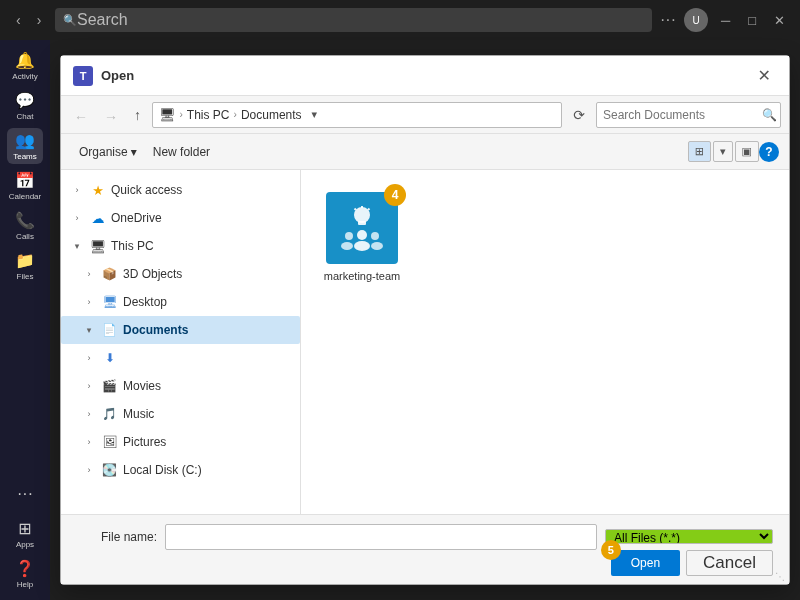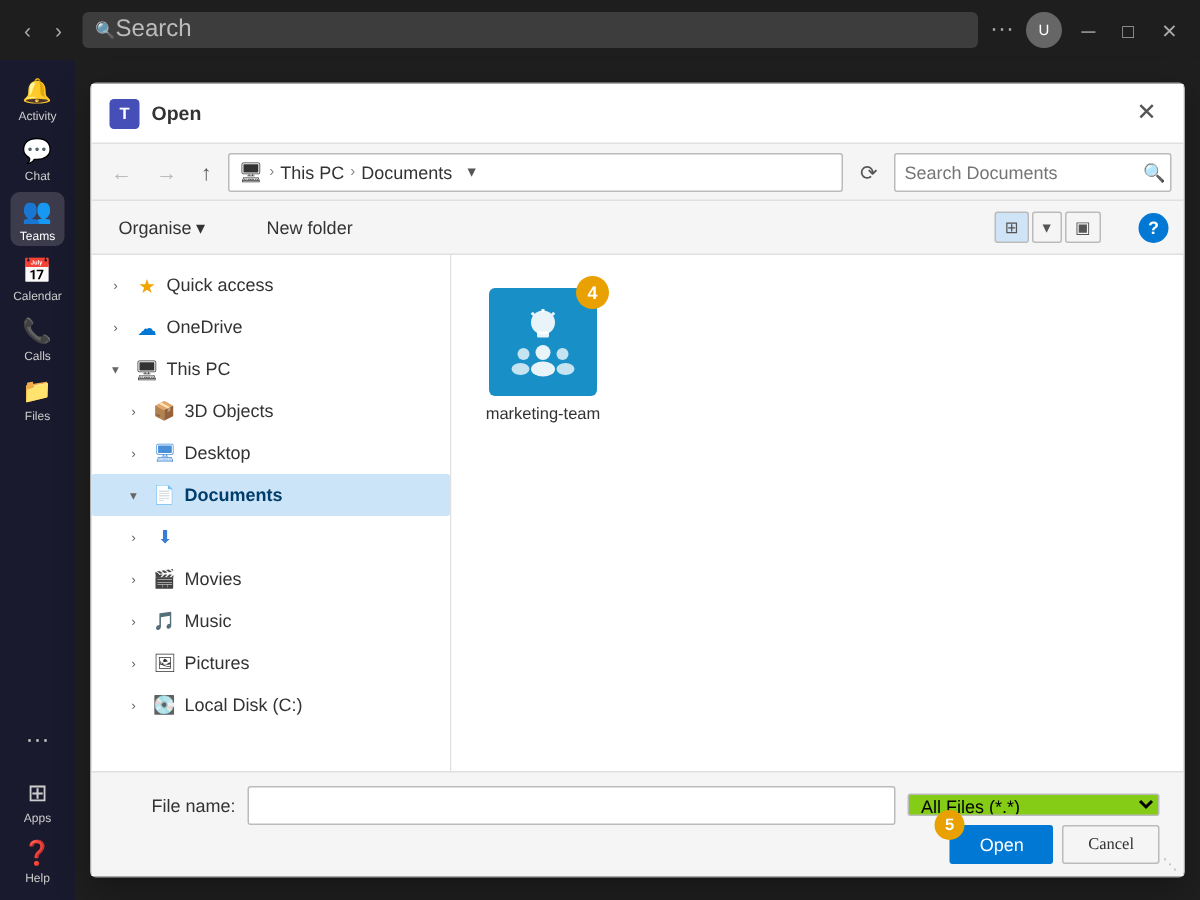--- a/index.html
+++ b/index.html
@@ -266,21 +266,21 @@
     }
 
     
     .toolbar {
       height: 36px;
       background: #f5f5f5;
       border-bottom: 1px solid #e0e0e0;
       display: flex;
       align-items: center;
       padding: 0 10px;
-      gap: 25px;
+      gap: 0;
     }
     .toolbar-btn {
       background: none;
       border: none;
       cursor: pointer;
       font-size: 12px;
       color: #333;
       padding: 4px 8px;
       border-radius: 2px;
       display: flex;
@@ -487,22 +487,21 @@
       justify-content: center;
     }
     .btn-cancel {
       height: 26px;
       background: #f5f5f5;
       color: #333;
       border: 1px solid #bbb;
       border-radius: 2px;
       padding: 0 16px;
       cursor: pointer;
-      font-size: 11px;
-      font-family: Liberation Serif, serif;
+      font-size: 17px;
     }
     .dialog-bottom-inner {
       display: flex;
       flex-direction: column;
       width: 100%;
       gap: 0;
     }
     .bottom-row1, .bottom-row2 {
       display: flex;
       align-items: center;

